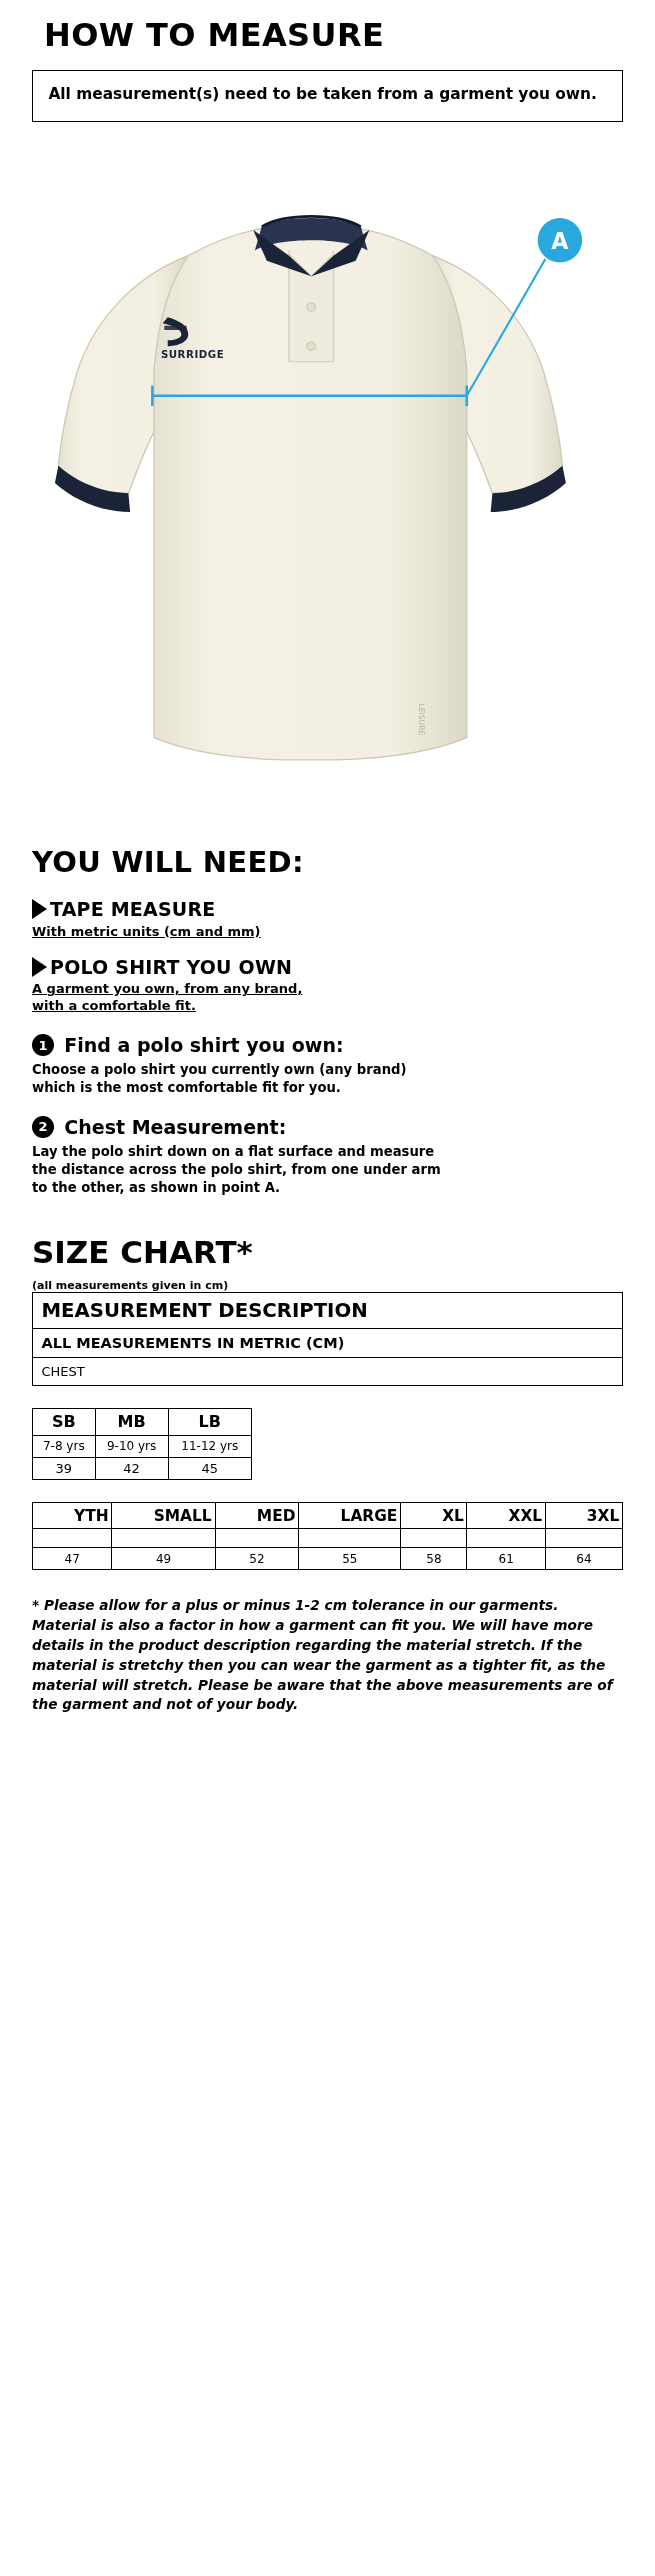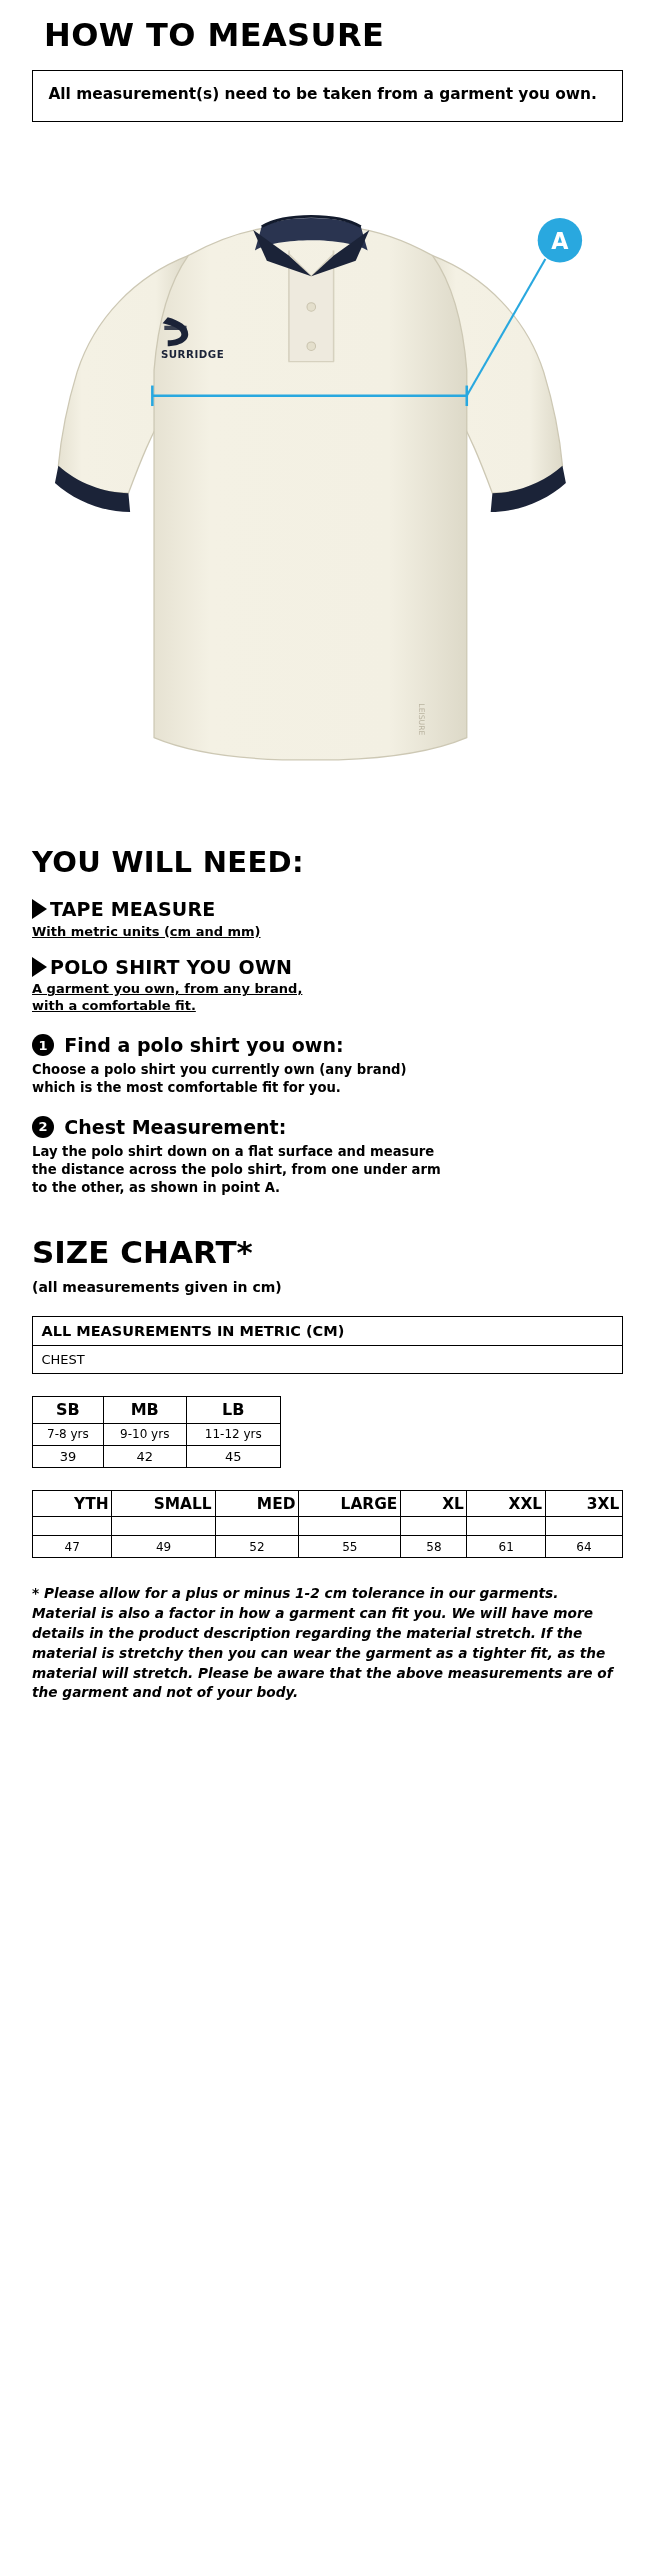--- a/index.html
+++ b/index.html
@@ -114,23 +114,23 @@
     margin: 0;
   }
 
   
   .chart-heading {
     font-size: 31px;
     font-weight: bold;
     margin: 38px 0 8.5px 0;
   }
   .chart-sub {
-    font-size: 14px;
-    font-weight: bold;
-    margin: 0 0 21px 0;
+    font-size: 11px;
+    font-weight: bold;
+    margin: 0 0 0 0;
   }
   table {
     border-collapse: collapse;
     font-size: 13px;
   }
   table td, table th {
     border: 1.3px solid #000;
     text-align: center;
     font-weight: normal;
     padding: 3.4px 1.7px;
@@ -141,21 +141,21 @@
   }
   .desc-table td {
     text-align: left;
     padding: 6px 8.5px;
   }
   .desc-table .r1 { font-size: 19.7px; font-weight: bold; }
   .desc-table .r2 { font-size: 14.5px; font-weight: bold; }
   .desc-table .r3 { font-size: 13px; }
 
   .kids-table {
-    width: 249px;
+    width: 220px;
     margin-bottom: 22px;
   }
   .kids-table td { height: 22px; }
   .kids-table .hdr { font-size: 16px; font-weight: bold; }
   .kids-table .yrs { font-size: 12px; }
   .kids-table .val { font-size: 13px; margin-top: 33px; }
 
   .adult-table {
     width: 100%;
     margin-bottom: 26px;
@@ -276,20 +276,23 @@
 the distance across the polo shirt, from one under arm
 to the other, as shown in point A.</p>
   </div>
 
   <h2 class="chart-heading">SIZE CHART*</h2>
   <p class="chart-sub">(all measurements given in cm)</p>
 
   <table class="desc-table">
     <tbody>
       <tr>
+        <td class="r1">MEASUREMENT DESCRIPTION</td>
+      </tr>
+      <tr>
         <td class="r2">ALL MEASUREMENTS IN METRIC (CM)</td>
       </tr>
       <tr>
         <td class="r3">CHEST</td>
       </tr>
     </tbody>
   </table>
 
   <table class="kids-table">
     <tbody>

